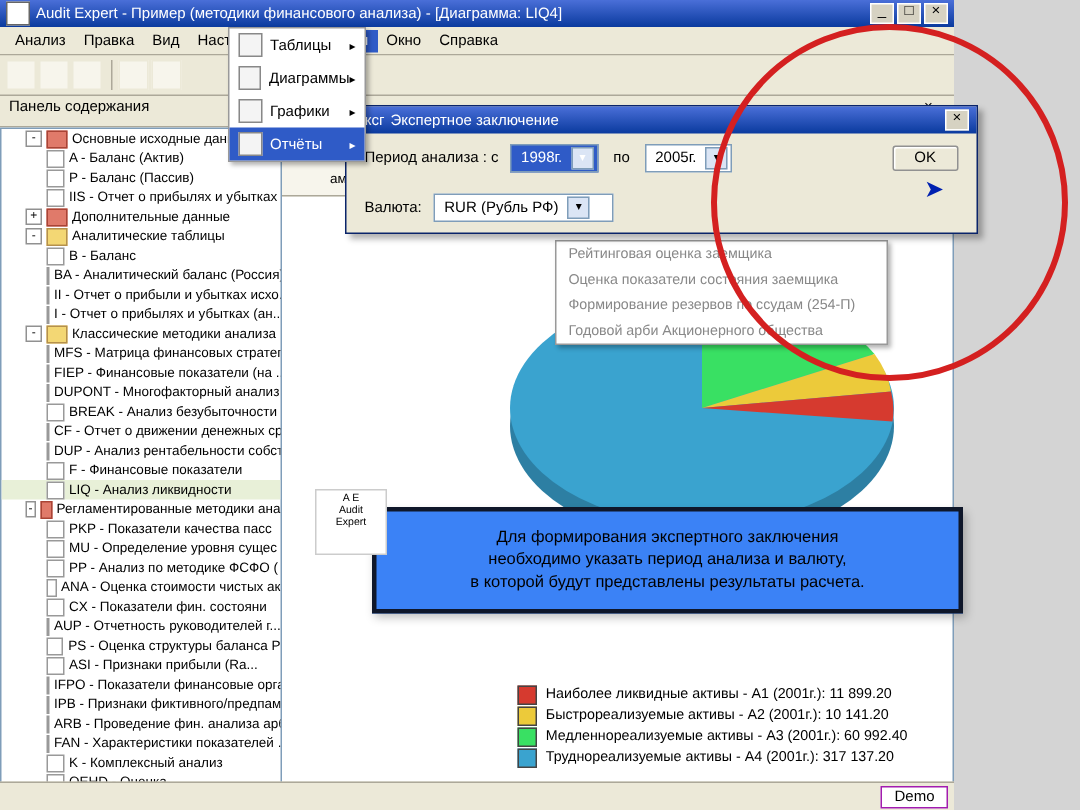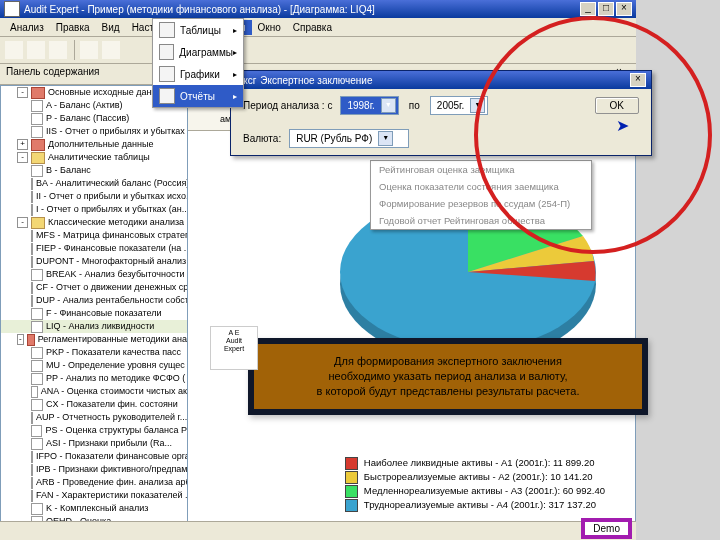--- a/index.html
+++ b/index.html
@@ -41,25 +41,25 @@
 .dropdown .arrow{margin-left:auto;font-size:8px}
 .dialog{position:absolute;top:70px;left:230px;width:420px;background:#ece9d8;border:1px solid #0a246a;box-shadow:3px 3px 4px rgba(0,0,0,.3);z-index:50}
 .dialog .dtitle{background:linear-gradient(#4a6fd8,#0a3a9e);color:#fff;padding:2px 5px;display:flex;align-items:center;font-size:10px}
 .dialog .dtitle .x{margin-left:auto;width:14px;height:12px;background:#d6d2c2;border:1px solid #fff;color:#000;text-align:center;line-height:10px}
 .dialog .drow{display:flex;align-items:center;padding:7px 12px;font-size:10px}
 .select{display:inline-flex;align-items:center;background:#fff;border:1px solid #7f9db9;height:17px;padding:0 2px 0 6px}
 .select .car{width:13px;height:13px;background:#dbe5f5;border:1px solid #7f9db9;margin-left:6px;text-align:center;line-height:11px;font-size:8px}
 .btn{background:#ece9d8;border:1px solid #919191;border-radius:2px;padding:2px 14px;box-shadow:inset 1px 1px #fff}
 .submenu{position:absolute;top:160px;left:370px;width:220px;background:#fff;border:1px solid #999;box-shadow:2px 2px 3px rgba(0,0,0,.3);z-index:45;font-size:9.5px}
 .submenu .si{padding:3px 8px;color:#888}
-.callout{position:absolute;top:338px;left:248px;width:360px;background:#a16207;border:6px solid #0f172a;box-shadow:2px 3px 6px rgba(0,0,0,.25);padding:10px 14px;font-size:11px;text-align:center;line-height:15px;z-index:30}
+.callout{position:absolute;top:338px;left:248px;width:360px;background:#3b82f6;border:3px solid #0f172a;box-shadow:2px 3px 6px rgba(0,0,0,.25);padding:10px 14px;font-size:11px;text-align:center;line-height:15px;z-index:30}
 .aelogo{position:absolute;top:326px;left:210px;width:46px;height:40px;background:#fff;border:1px solid #ccc;font-size:7px;text-align:center;padding-top:2px;z-index:31;line-height:8px}
 .redcircle{position:absolute;top:16px;left:474px;width:230px;height:230px;border:4px solid #d42020;border-radius:50%;z-index:55;pointer-events:none}
 .statusbar{position:absolute;bottom:0;left:0;right:0;height:18px;background:#ece9d8;border-top:1px solid #aca899}
-.demo{position:absolute;bottom:1px;right:4px;background:#fff;border:4px solid #a21caf;padding:1px 8px;font-size:10px}
+.demo{position:absolute;bottom:1px;right:4px;background:#fff;border:1px solid #a21caf;padding:1px 8px;font-size:10px}
 .cursor{position:absolute;top:116px;left:616px;z-index:70;font-size:16px;color:#0020b0}
 svg.pie{position:absolute}
 </style>
 </head>
 <body>
 <div class="window">
 
 <div class="titlebar">
   <span class="icon"></span>
   <span class="title">
@@ -216,21 +216,21 @@
           <span>RUR (Рубль РФ)</span>
           <span class="car">▾</span>
         </span>
   </div>
 </div>
 
 <div class="submenu" id="submenu">
       <div class="si">Рейтинговая оценка заемщика</div>
       <div class="si">Оценка показатели состояния заемщика</div>
       <div class="si">Формирование резервов по ссудам (254-П)</div>
-      <div class="si">Годовой отчет Рейтинговая общества</div>
+      <div class="si">Годовой арби Акционерного общества</div>
     </div>
 
 <div class="redcircle"></div>
 <div class="cursor">➤</div>
 
 <div class="aelogo">A E<br>Audit<br>Expert</div>
 <div class="callout">
   <div>Для формирования экспертного заключения</div>
   <div>необходимо указать период анализа и валюту,</div>
   <div>в которой будут представлены результаты расчета.</div>

